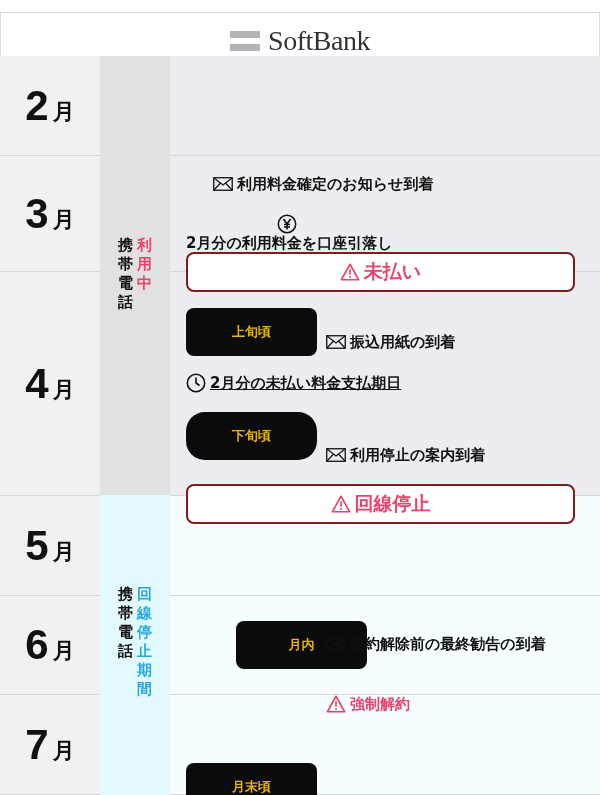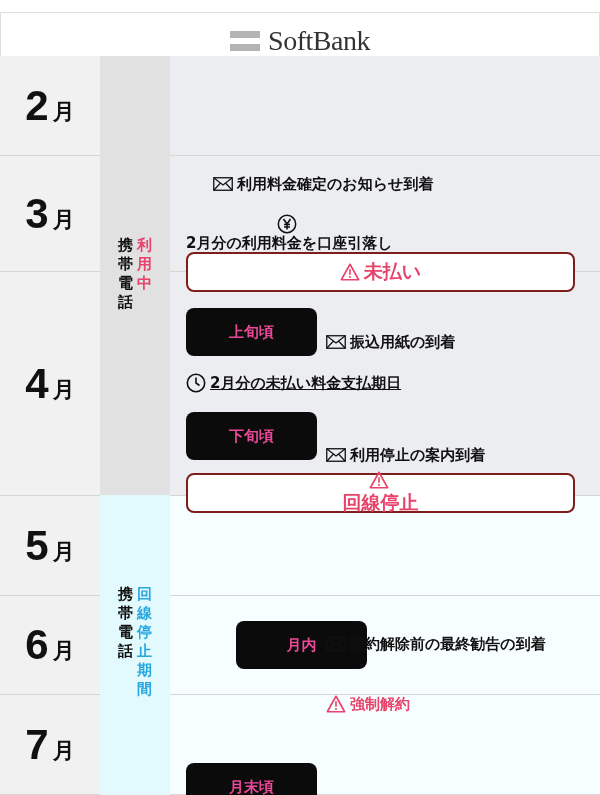--- a/index.html
+++ b/index.html
@@ -18,21 +18,21 @@
 
   .band { position: absolute; left: 100px; width: 70px; }
   .band.active { top: 0; height: 440px; background: #e1e1e1; }
   .band-arrow { position: absolute; left: 100px; top: 400px; width: 0; height: 0; border-left: 35px solid transparent; border-right: 35px solid transparent; border-top: 38px solid #e1e1e1; }
   .band.stopped { top: 439px; height: 300px; background: #e2fafd; }
   .vtext { position: absolute; display: flex; gap: 4px; font-weight: bold; font-size: 15px; line-height: 19px; }
   .vcol { display: flex; flex-direction: column; align-items: center; }
 
   .item { position: absolute; display: flex; align-items: center; font-size: 15px; font-weight: bold; white-space: nowrap; }
   .icon { display: inline-flex; width: 20px; height: 20px; margin-right: 4px; align-items: center; justify-content: center; }
-  .pill { position: absolute; width: 131px; height: 48px; background: #0b0b0b; color: #ec4899; border-radius: 8px; display: flex; align-items: center; justify-content: center; font-size: 15px; font-weight: bold; }
+  .pill { position: absolute; width: 131px; height: 48px; background: #0b0b0b; color: #eab308; border-radius: 8px; display: flex; align-items: center; justify-content: center; font-size: 13px; font-weight: bold; }
   .alert-box { position: absolute; left: 186px; width: 389px; height: 40px; background: #fff; border: 2px solid #7f1d1d; border-radius: 8px; display: flex; align-items: center; justify-content: center; color: #e8436a; font-weight: bold; font-size: 19px; }
   .alert-text { color: #e8436a; }
 </style>
 </head>
 <body>
 
 <div class="header">
   <div class="logo">
     <div class="logo-bars">
         <span></span>
@@ -156,31 +156,31 @@
   </div>
   <div class="item" style="left:186px;top:317px;text-decoration:underline;">
     <span class="icon">
         <svg width="20" height="20" viewBox="0 0 20 20">
           <circle cx="10" cy="10" r="8.7" fill="none" stroke="#111" stroke-width="1.6"></circle>
           <path d="M10 4.5 V10 L13.5 12.5" fill="none" stroke="#111" stroke-width="1.6"></path>
         </svg>
       </span>
     <span>2月分の未払い料金支払期日</span>
   </div>
-  <div class="pill" style="left:186px;top:356px;">下旬頃</div>
+  <div class="pill" style="left:186px;top:356px;border-radius:19px;">下旬頃</div>
   <div class="item" style="left:326px;top:369px;margin-top:20px;">
     <span class="icon">
         <svg width="20" height="14" viewBox="0 0 20 14">
           <rect x="0.75" y="0.75" width="18.5" height="12.5" fill="none" stroke="#111" stroke-width="1.3"></rect>
           <path d="M1 1 L10 8 L19 1 M1 13 L7.5 6 M19 13 L12.5 6" fill="none" stroke="#111" stroke-width="1.2"></path>
         </svg>
       </span>
     <span>利用停止の案内到着</span>
   </div>
-  <div class="alert-box" style="top:417px;flex-direction:column;">
+  <div class="alert-box" style="top:428px;">
     <span class="icon">
         <svg width="22" height="20" viewBox="0 0 22 20">
           <path d="M11 1.5 L20.5 18.5 H1.5 Z" fill="none" stroke="#e8436a" stroke-width="1.8" stroke-linejoin="round"></path>
           <path d="M11 7 V13" stroke="#e8436a" stroke-width="1.8"></path>
           <circle cx="11" cy="15.5" r="1.1" fill="#e8436a"></circle>
         </svg>
       </span>
     <span class="alert-text">回線停止</span>
   </div>
 

